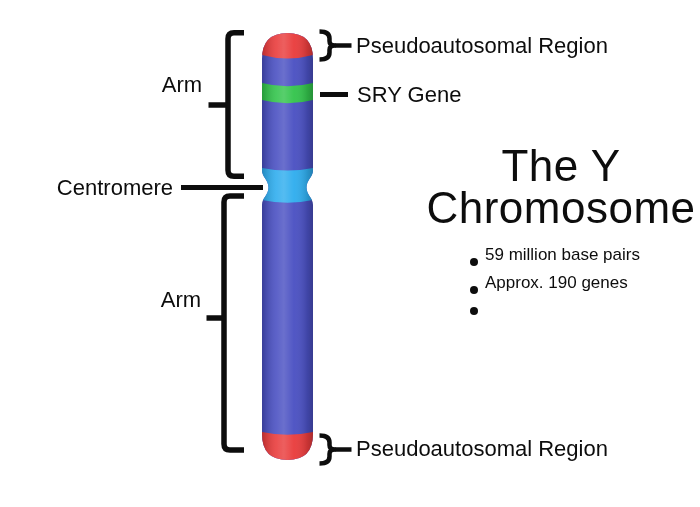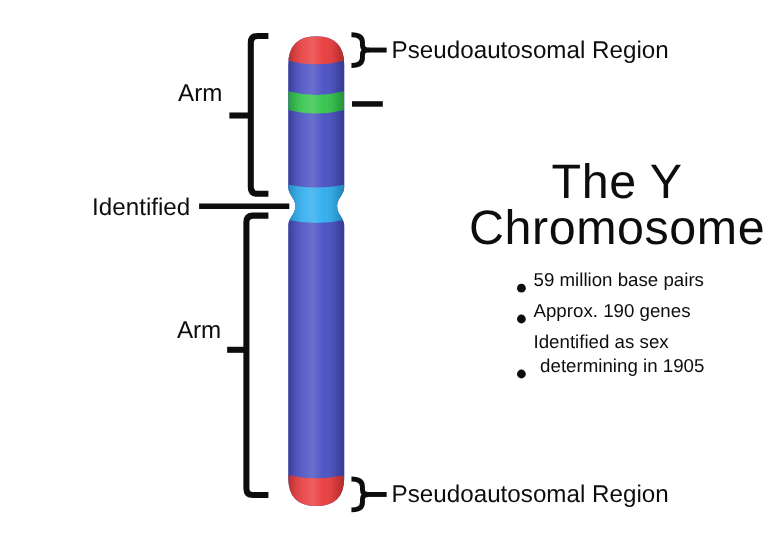--- a/index.html
+++ b/index.html
@@ -103,22 +103,23 @@
       <path stroke-width="4.5" d="M 319.5 31.5 Q 329.5 31.5 329.5 38.5 L 329.5 41 Q 329.5 45.5 334.5 45.5 Q 329.5 45.5 329.5 50 L 329.5 52.5 Q 329.5 59.5 319.5 59.5"></path>
       <path stroke-width="4.5" d="M 334.5 45.5 L 351.5 45.5"></path>
 
       <path stroke-width="4.5" d="M 319.5 435.5 Q 329.5 435.5 329.5 442.5 L 329.5 445 Q 329.5 449.5 334.5 449.5 Q 329.5 449.5 329.5 454 L 329.5 456.5 Q 329.5 463.5 319.5 463.5"></path>
       <path stroke-width="4.5" d="M 334.5 449.5 L 351.5 449.5"></path>
     </g>
   </svg>
 
   <div class="lbl" style="left:356px;top:33px;">Pseudoautosomal Region</div>
 
+  <div class="lbl" style="left:357px;top:82px;">SRY Gene</div>
 
-  <div class="lbl" style="left:40px;top:175px;width:133px;text-align:right;">Identified</div>
+  <div class="lbl" style="left:40px;top:175px;width:133px;text-align:right;">Centromere</div>
 
   <div class="lbl lbl-center" style="left:146px;top:71px;width:72px;line-height:27px;">
     <div>Arm</div>
   </div>
 
   <div class="lbl lbl-center" style="left:145px;top:286px;width:72px;line-height:27px;">
     <div>Arm</div>
   </div>
 
   <div class="lbl" style="left:356px;top:436px;">Pseudoautosomal Region</div>
@@ -136,20 +137,16 @@
       </div>
     </div>
     <div class="fact">
       <span class="dot"></span>
       <div class="fact-text">
         <div>Approx. 190 genes</div>
       </div>
     </div>
     <div class="fact">
       <span class="dot"></span>
-      <div class="fact-text">
-        <div>Identified as sex</div>
-        <div class="fact-line2">determining in 1905</div>
-      </div>
     </div>
   </div>
 
 </div>
 
 </body></html>

